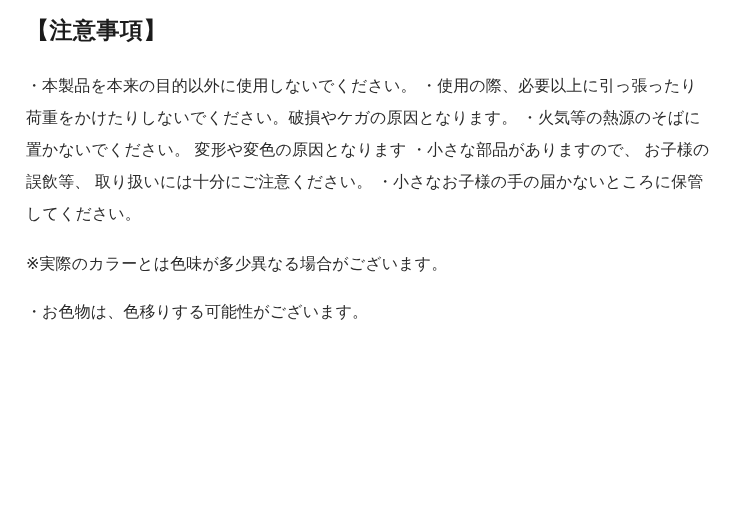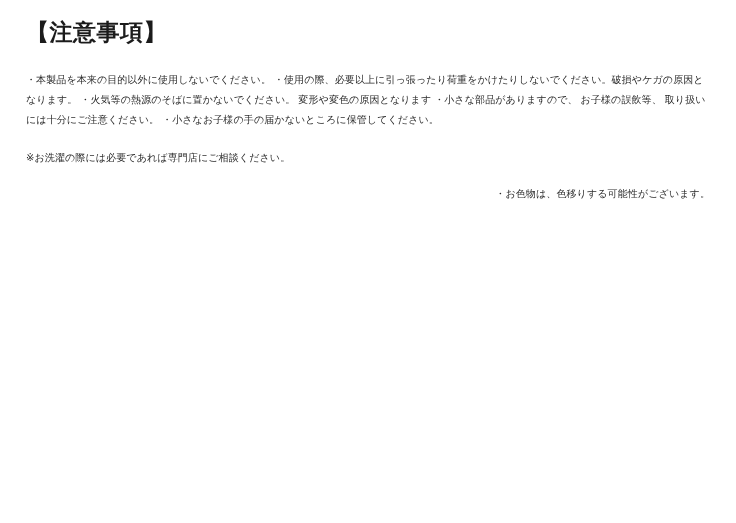--- a/index.html
+++ b/index.html
@@ -21,38 +21,38 @@
     padding: 18px 26px 0 26px;
     position: relative;
   }
   .doc-title {
     font-size: 23px;
     font-weight: bold;
     letter-spacing: 0.5px;
     margin: 0 0 22px 0;
     color: #1b1b1b;
     line-height: 1.3;
+    font-family: Liberation Mono, monospace;
   }
   .para {
-    font-size: 10px;
+    font-size: 16px;
     line-height: 2.0;
     margin: 0 0 18px 0;
     color: #2b2b2b;
     letter-spacing: 0.1px;
     text-align: left;
   }
   .para.tight {
     margin-bottom: 16px;
   }
   .para:last-child {
     margin-bottom: 0;
-    text-align: right;
   }
 </style>
 </head>
 <body>
 
 <div class="page">
   <h1 class="doc-title">【注意事項】</h1>
   <p class="para">・本製品を本来の目的以外に使用しないでください。 ・使用の際、必要以上に引っ張ったり荷重をかけたりしないでください。破損やケガの原因となります。 ・火気等の熱源のそばに置かないでください。 変形や変色の原因となります ・小さな部品がありますので、 お子様の誤飲等、 取り扱いには十分にご注意ください。 ・小さなお子様の手の届かないところに保管してください。</p>
-  <p class="para tight">※お洗濯の際には必要であれば専門店にご相談ください。</p>
+  <p class="para tight">※実際のカラーとは色味が多少異なる場合がございます。</p>
   <p class="para">・お色物は、色移りする可能性がございます。</p>
 </div>
 
 </body></html>

